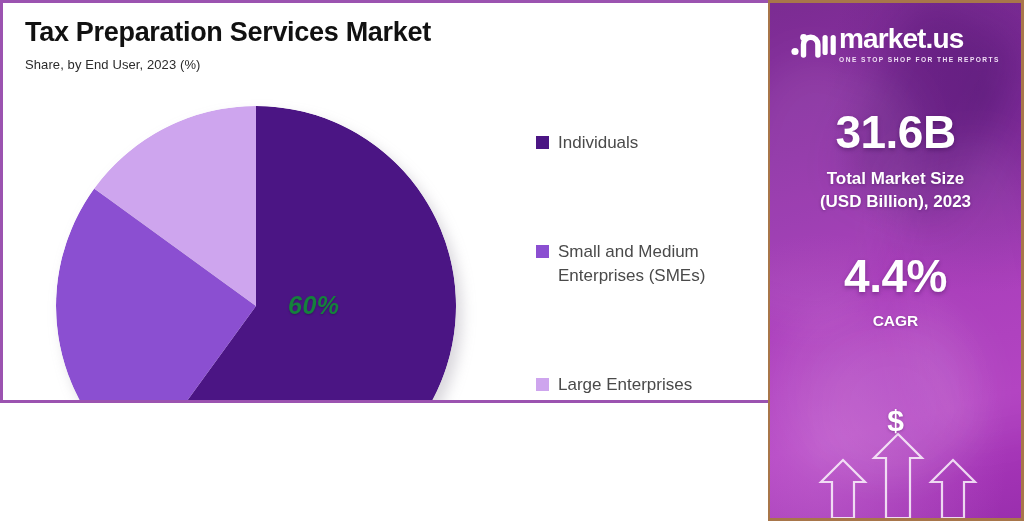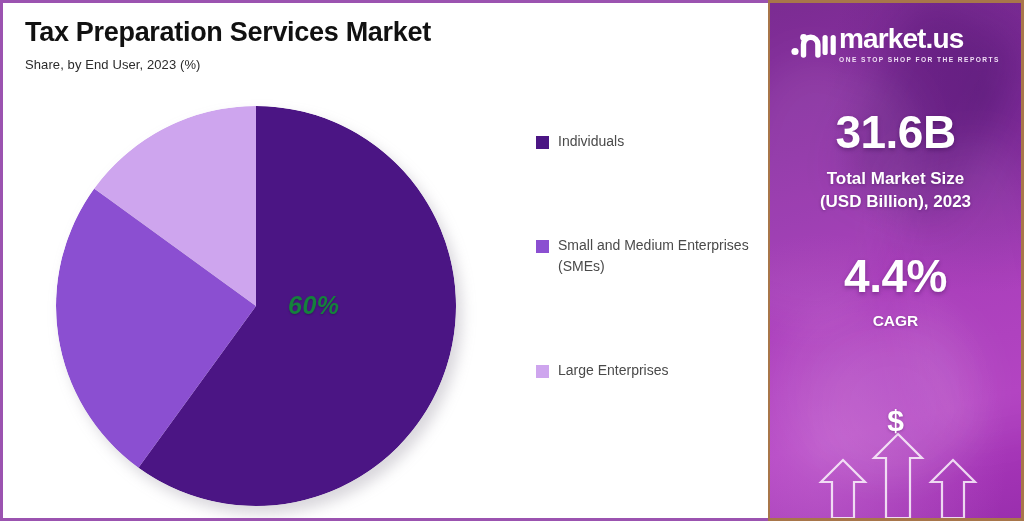--- a/index.html
+++ b/index.html
@@ -12,21 +12,21 @@
   .infographic {
     position:relative;
     width:1024px; height:521px;
     display:flex;
     background:#ffffff;
   }
 
   
   .chart-panel {
     position:relative;
-    width:768px; height:521px;
+    width:768px; height:403px;
     background:#ffffff;
     border:3px solid #9B53B0;
     border-right:none;
     overflow:hidden;
   }
   .titles { padding:14px 0 0 22px; }
   .chart-title {
     font-size:27px;
     font-weight:bold;
     color:#111111;
@@ -85,21 +85,21 @@
     align-items:flex-start;
     margin-bottom:84px;
   }
   .legend-swatch {
     width:13px; height:13px;
     flex:0 0 13px;
     margin-top:5px;
     margin-right:9px;
   }
   .legend-label {
-    font-size:14px;
+    font-size:17px;
     color:#4a4a4a;
     line-height:1.45;
     font-weight:400;
   }
 
   
   .stat-panel {
     position:relative;
     width:256px; height:521px;
     border:3px solid #A8764A;

